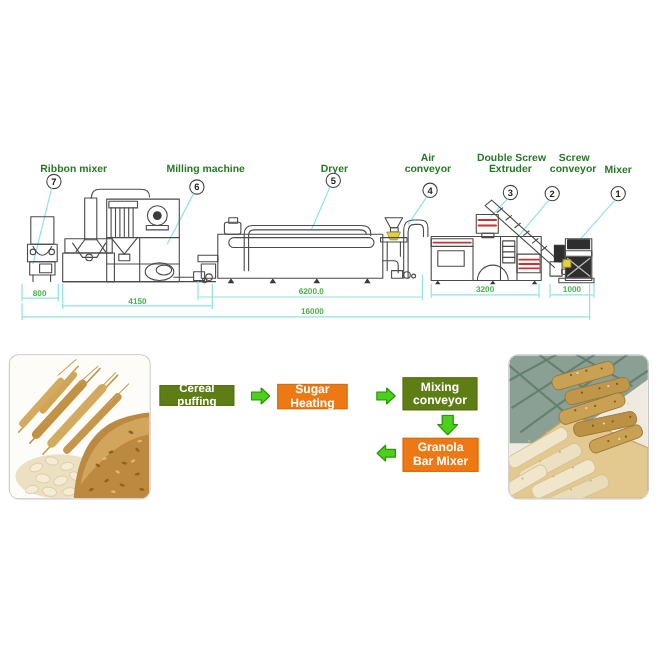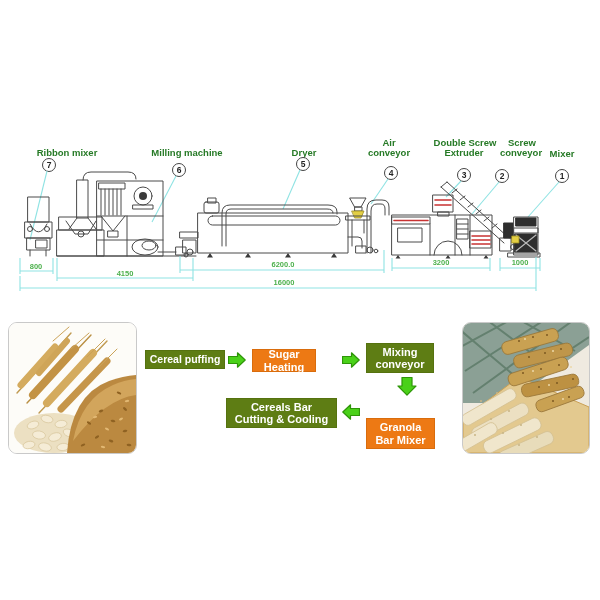--- a/index.html
+++ b/index.html
@@ -312,21 +312,21 @@
         <circle cx="46" cy="88" r="1"></circle>
           <circle cx="40" cy="110" r="1"></circle>
           <circle cx="58" cy="102" r="1"></circle>
         <circle cx="56" cy="122" r="1"></circle>
           <circle cx="74" cy="114" r="1"></circle>
           <circle cx="12" cy="112" r="1"></circle>
       </g>
     </svg>
   </div>
 
-  <div class="fbox green" style="left:145px;top:350px;width:80px;height:19px;font-size:10.5px;">
+  <div class="fbox green" style="left:145px;top:350px;width:68px;height:19px;font-size:10.5px;">
     <span>Cereal puffing</span>
   </div>
 
   <svg class="arr" style="left:228px;top:352px;" width="18" height="16" viewBox="0 0 18 16">
     <polygon points="0.5,4.5 9.5,4.5 9.5,0.8 17.2,8 9.5,15.2 9.5,11.5 0.5,11.5"></polygon>
   </svg>
 
   <div class="fbox orange" style="left:252px;top:349px;width:64px;height:23px;">
     <span>Sugar Heating</span>
   </div>
@@ -337,27 +337,23 @@
 
   <div class="fbox green" style="left:366px;top:343px;width:68px;height:30px;">
     <span>Mixing</span>
     <span>conveyor</span>
   </div>
 
   <svg class="arr" style="left:397px;top:377px;" width="20" height="19" viewBox="0 0 20 19">
     <polygon points="5,0.5 15,0.5 15,9 19,9 10,18.2 1,9 5,9"></polygon>
   </svg>
 
-  <div class="fbox orange" style="left:366px;top:398px;width:69px;height:31px;margin-top:20px;">
+  <div class="fbox orange" style="left:366px;top:398px;width:69px;height:31px;">
     <span>Granola</span>
     <span>Bar Mixer</span>
   </div>
 
   <svg class="arr" style="left:342px;top:404px;" width="18" height="16" viewBox="0 0 18 16">
     <polygon points="17.5,4.5 8.5,4.5 8.5,0.8 0.8,8 8.5,15.2 8.5,11.5 17.5,11.5"></polygon>
   </svg>
 
-  <div class="fbox green" style="left:226px;top:398px;width:111px;height:30px;">
-    <span>Cereals Bar</span>
-    <span>Cutting &amp; Cooling</span>
-  </div>
 
 </div>
 
 </body></html>

